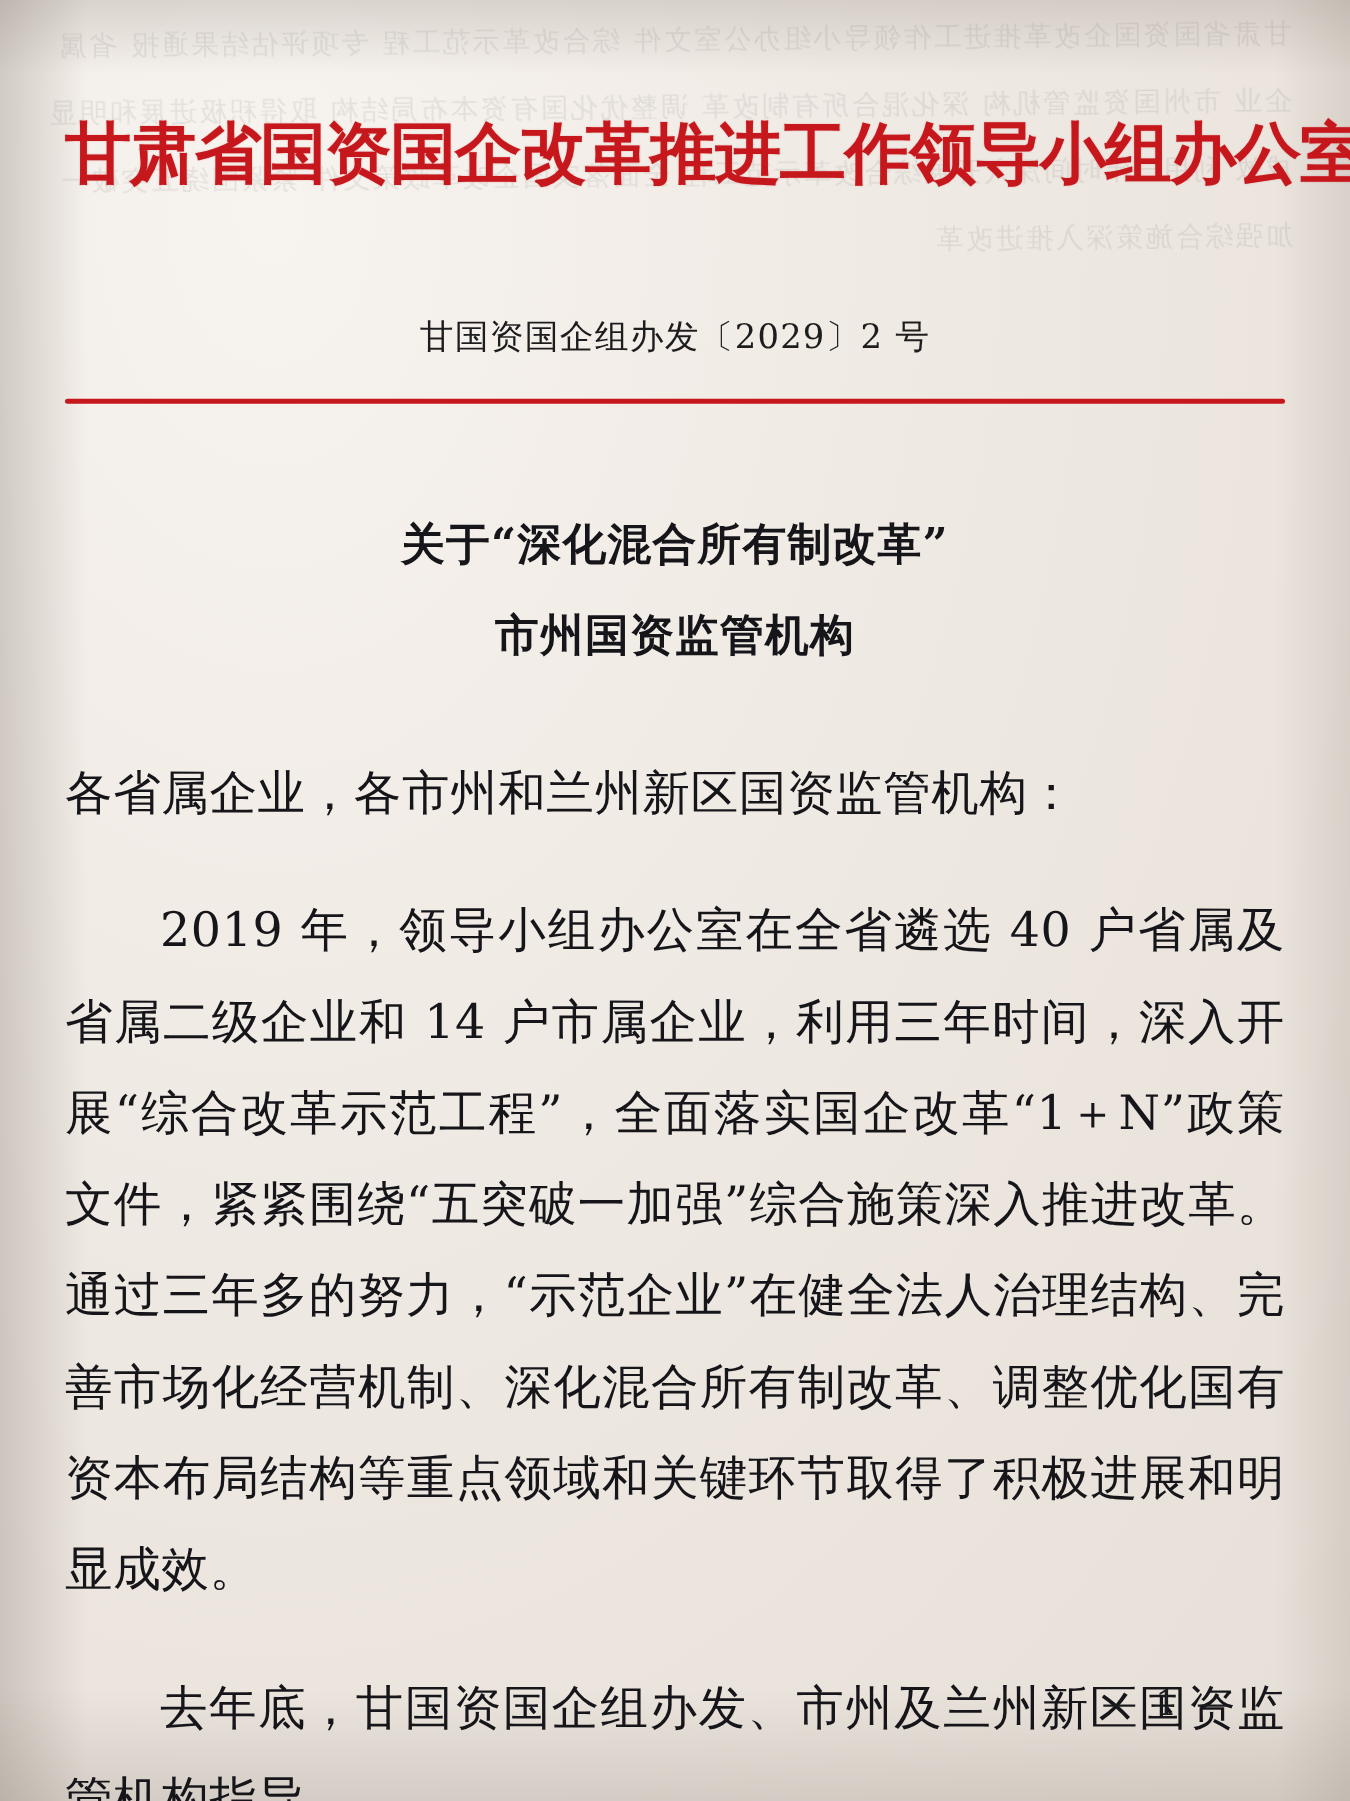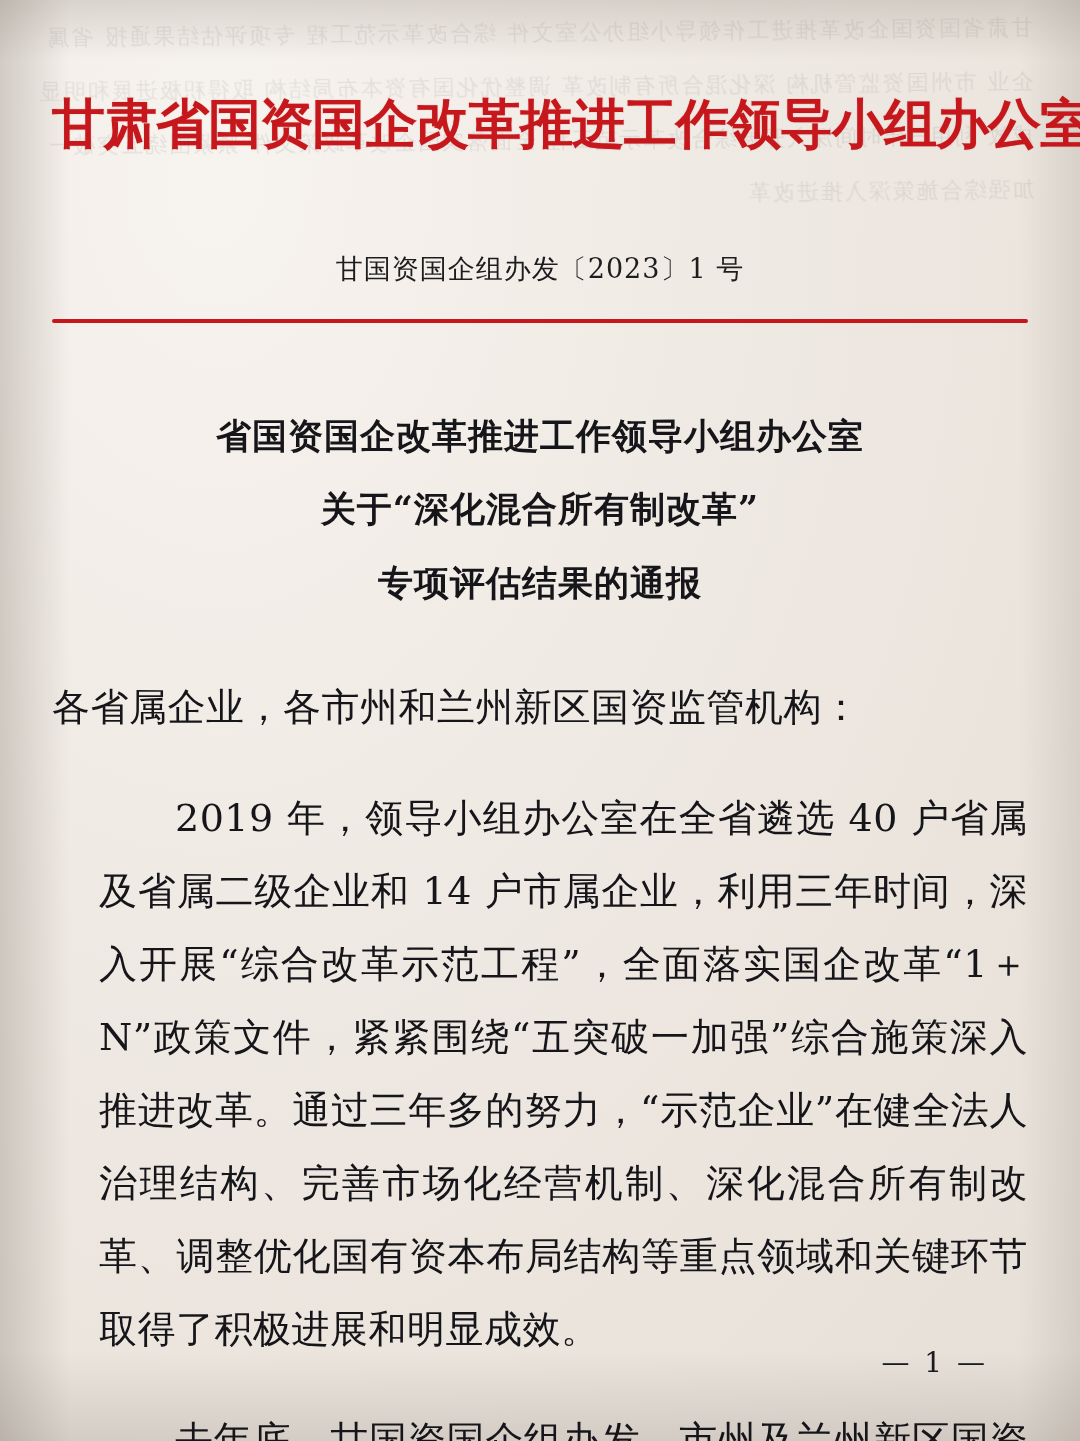--- a/index.html
+++ b/index.html
@@ -118,21 +118,21 @@
   
   .body-text {
     margin-top: 52px;
     font-size: 38px;
     line-height: 1.92;
     color: #15151a;
     text-align: justify;
     letter-spacing: 0.5px;
   }
   .salutation { text-indent: 0; }
-  .para { text-indent: 2em; margin-top: 4px; margin-left: 47px; }
+  .para { text-indent: 2em; margin-top: 4px; }
 
   
   .page-number {
     position: absolute;
     right: 92px;
     bottom: 62px;
     font-size: 28px;
     color: #1b1b1f;
     letter-spacing: 3px;
     z-index: 4;
@@ -146,28 +146,27 @@
 
   <div class="shadow-top"></div>
   <div class="shadow-left"></div>
   <div class="shadow-right"></div>
   <div class="shadow-bottom"></div>
 
   <div class="content">
 
     <div class="masthead">甘肃省国资国企改革推进工作领导小组办公室文件</div>
 
-    <div class="doc-number">甘国资国企组办发〔2023〕1 号</div>
+    <div class="doc-number">甘国资国企组办发〔2029〕2 号</div>
 
     <div class="red-rule"></div>
 
     <div class="title-block">
-      <span class="title-line">省国资国企改革推进工作领导小组办公室</span>
       <span class="title-line">关于“深化混合所有制改革”</span>
-      <span class="title-line">专项评估结果的通报</span>
+      <span class="title-line">市州国资监管机构</span>
     </div>
 
     <div class="body-text">
       <p class="salutation">各省属企业，各市州和兰州新区国资监管机构：</p>
       <p class="para">2019 年，领导小组办公室在全省遴选 40 户省属及省属二级企业和 14 户市属企业，利用三年时间，深入开展“综合改革示范工程”，全面落实国企改革“1＋N”政策文件，紧紧围绕“五突破一加强”综合施策深入推进改革。通过三年多的努力，“示范企业”在健全法人治理结构、完善市场化经营机制、深化混合所有制改革、调整优化国有资本布局结构等重点领域和关键环节取得了积极进展和明显成效。</p>
       <p class="para">去年底，甘国资国企组办发、市州及兰州新区国资监管机构指导</p>
     </div>
 
   </div>
 

